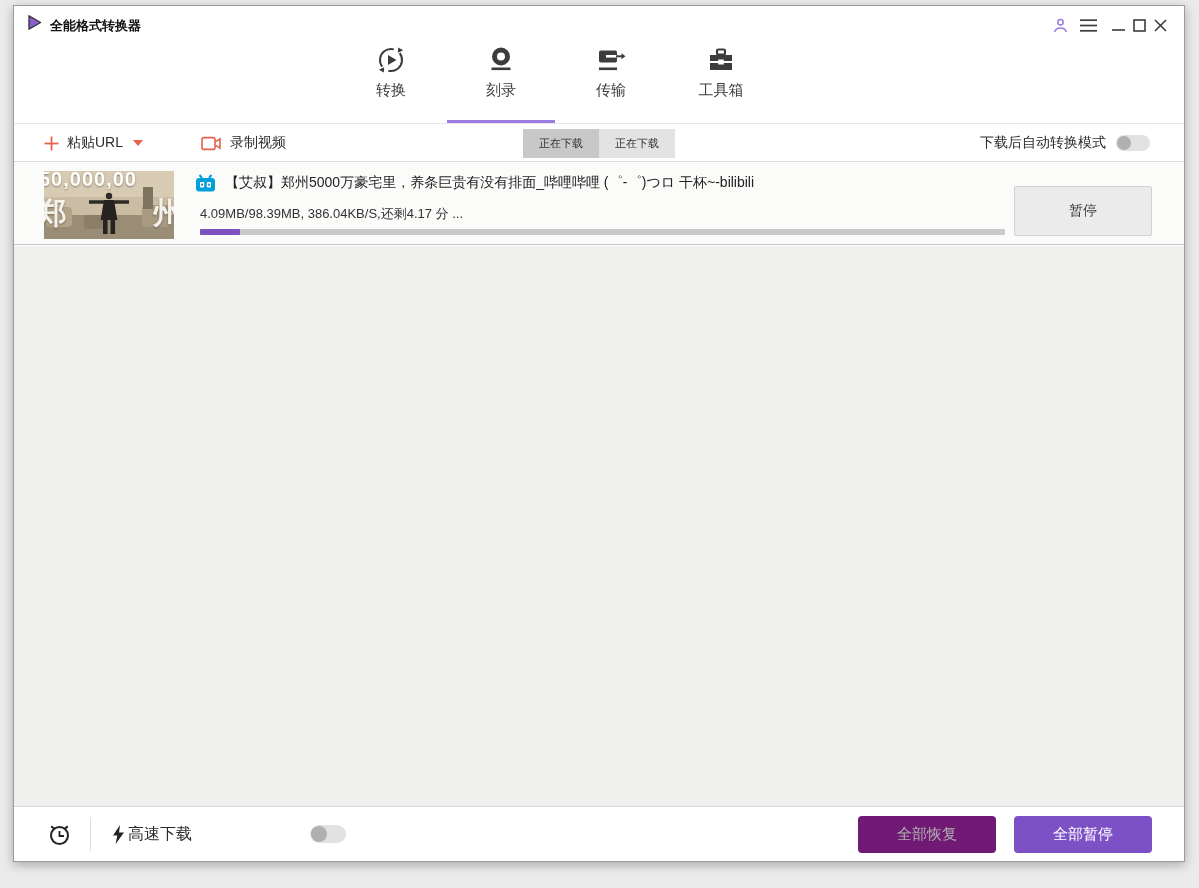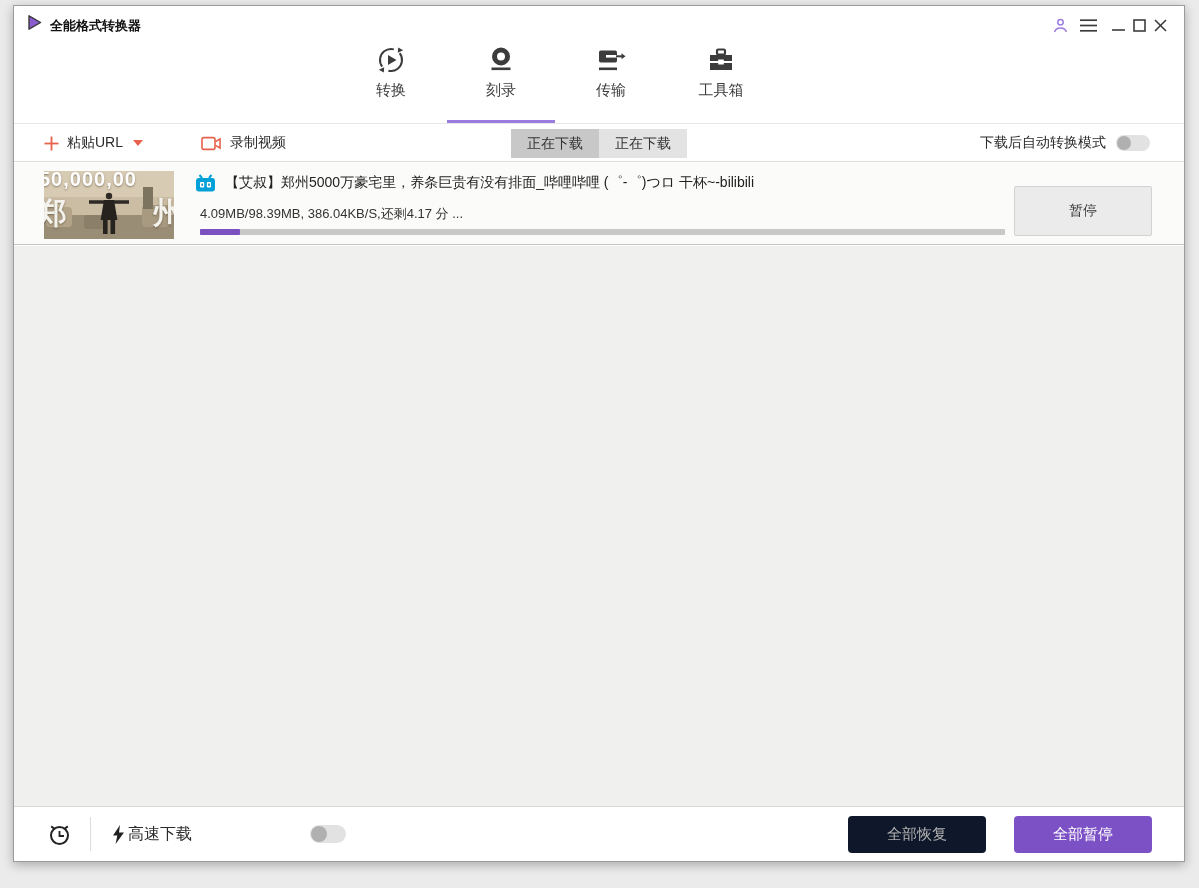--- a/index.html
+++ b/index.html
@@ -40,21 +40,21 @@
   .toolbar { position:absolute; left:0; top:119px; width:100%; height:37px;
     background:#fff; border-bottom:1px solid #dcdcdc; display:flex; align-items:center; }
   .tb-left { display:flex; align-items:center; margin-left:30px; }
   .paste-url { display:flex; align-items:center; cursor:pointer; }
   .paste-url .lbl { font-size:14px; color:#2b2b2b; margin:0 6px 0 8px; }
   .chev-down { width:0; height:0; border-left:5px solid transparent; border-right:5px solid transparent;
     border-top:6px solid #e8614d; margin-left:4px; }
   .record-video { display:flex; align-items:center; cursor:pointer; margin-left:58px; }
   .record-video .lbl { font-size:14px; color:#2b2b2b; margin-left:8px; }
   .seg { position:absolute; left:50%; top:4px; transform:translateX(-50%); display:flex; }
-  .seg-btn { height:29px; padding:0 16px; display:flex; align-items:center; font-size:14px; color:#333; cursor:pointer; }
+  .seg-btn { height:29px; padding:0 16px; display:flex; align-items:center; font-size:11px; color:#333; cursor:pointer; }
   .seg-btn.on { background:#c8c8c8; }
   .seg-btn.off { background:#e3e3e3; }
   .tb-right { margin-left:auto; margin-right:34px; display:flex; align-items:center;text-align:center; }
   .tb-right .lbl { font-size:14px; color:#2b2b2b; margin-right:10px; }
 
   .toggle { position:relative; border-radius:9px; background:#e2e2e2; cursor:pointer; }
   .toggle .knob { position:absolute; border-radius:50%; background:#b0b0b0; left:1px; top:1px; }
   .toggle.sm { width:34px; height:16px; } .toggle.sm .knob { width:14px; height:14px; }
   .toggle.md { width:36px; height:18px; } .toggle.md .knob { width:16px; height:16px; }
 
@@ -83,22 +83,22 @@
   .footer { position:absolute; left:0; bottom:0; width:100%; height:55px;
     background:#fff; border-top:1px solid #d8d8d8; display:flex; align-items:center; }
   .ft-clock { margin-left:33px; display:flex; align-items:center; cursor:pointer; }
   .ft-div { width:1px; height:34px; background:#dddddd; margin:0 21px 0 18px; }
   .ft-speed { display:flex; align-items:center; }
   .ft-speed .lbl { font-size:16px; color:#2b2b2b; margin-left:3px; }
   .ft-speed .toggle { margin-left:118px; }
   .ft-buttons { margin-left:auto; margin-right:32px; display:flex; }
   .btn { width:138px; height:37px; border-radius:4px; display:flex; align-items:center; justify-content:center;
     font-size:15px; cursor:pointer; }
-  .btn.disabled { background:#0f172a; color:#b0b0b0;text-align:right; }
-  .btn.primary { background:#7d51c6; color:#fff; margin-left:28px; }
+  .btn.disabled { background:#701a75; color:#b0b0b0;text-align:right; }
+  .btn.primary { background:#7d51c6; color:#fff; margin-left:18px; }
 </style>
 </head>
 <body>
 
 <div class="window">
 
   <div class="header">
     <div class="titlebar">
       <div class="logo">
         <svg width="17" height="17" viewBox="0 0 17 17">

